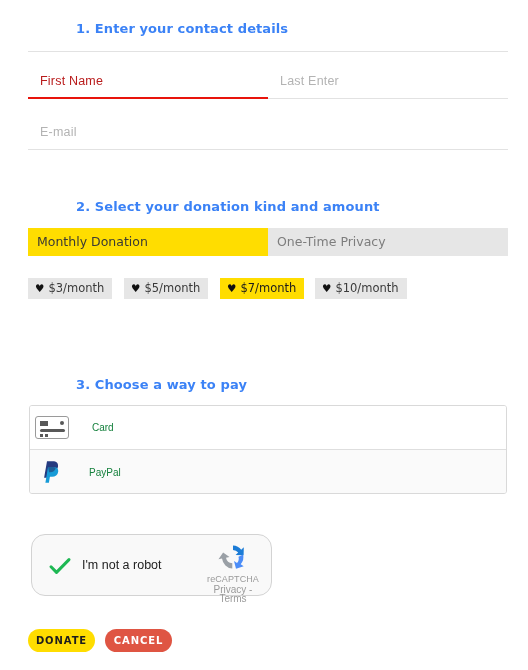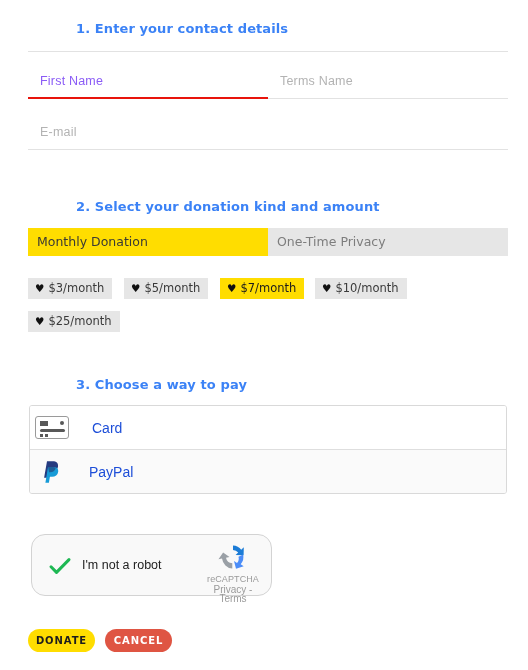--- a/index.html
+++ b/index.html
@@ -51,21 +51,21 @@
   }
   .field-underline {
     position: absolute;
     height: 1px;
     background: #e2e2e2;
   }
   .field-underline.error {
     height: 2px;
     background: #e8140c;
   }
-  .field.error-text { color: #8b5cf6; }
+  .field.error-text { color: #b91c1c; }
 
   
   .kind-tab {
     position: absolute;
     top: 228px;
     height: 28px;
     line-height: 28px;
     font-family: "DejaVu Sans", sans-serif;
     font-size: 12.5px;
     box-sizing: border-box;
@@ -136,22 +136,22 @@
   }
   .pay-icon {
     width: 44px;
     display: flex;
     align-items: center;
     justify-content: center;
     flex: none;
   }
   .pay-label {
     font-family: "Liberation Sans", sans-serif;
-    font-size: 14px;
-    color: #1d4ed8;
+    font-size: 10px;
+    color: #15803d;
     margin-left: 18px;
     text-align: center;
   }
   .pay-row.paypal .pay-label { margin-left: 15px; }
 
   
   .card-glyph {
     position: relative;
     width: 34px;
     height: 23px;
@@ -279,21 +279,21 @@
 <body>
 
 <div class="page">
 
   <div class="section-title" style="top:21px;">1. Enter your contact details</div>
   <div class="rule" style="top:51px;"></div>
 
   <div class="field error-text" style="left:40px; top:74px;">First Name</div>
   <div class="field-underline error" style="left:28px; top:97px; width:240px;"></div>
 
-  <div class="field" style="left:280px; top:74px;">Terms Name</div>
+  <div class="field" style="left:280px; top:74px;">Last Enter</div>
   <div class="field-underline" style="left:268px; top:98px; width:240px;"></div>
 
   <div class="field" style="left:40px; top:125px;">E-mail</div>
   <div class="field-underline" style="left:28px; top:149px; width:480px;"></div>
 
   <div class="section-title" style="top:199px;">2. Select your donation kind and amount</div>
 
   <div class="kind-tab selected" style="left:28px; width:256px;">Monthly Donation</div>
   <div class="kind-tab unselected" style="left:268px; width:240px;">One-Time Privacy</div>
 
@@ -303,23 +303,20 @@
   <div class="chip" style="left:124px; top:278px;">
     <span class="heart">♥</span><span>$5/month</span>
   </div>
   <div class="chip selected" style="left:220px; top:278px;">
     <span class="heart">♥</span><span>$7/month</span>
   </div>
   <div class="chip" style="left:315px; top:278px;">
     <span class="heart">♥</span><span>$10/month</span>
   </div>
 
-  <div class="chip" style="left:28px; top:311px;">
-    <span class="heart">♥</span><span>$25/month</span>
-  </div>
 
   <div class="section-title" style="top:377px;">3. Choose a way to pay</div>
 
   <div class="pay-box">
 
     <div class="pay-row card">
       <div class="pay-icon">
         <div class="card-glyph">
           <span class="chip-sq"></span>
           <span class="dot"></span>

